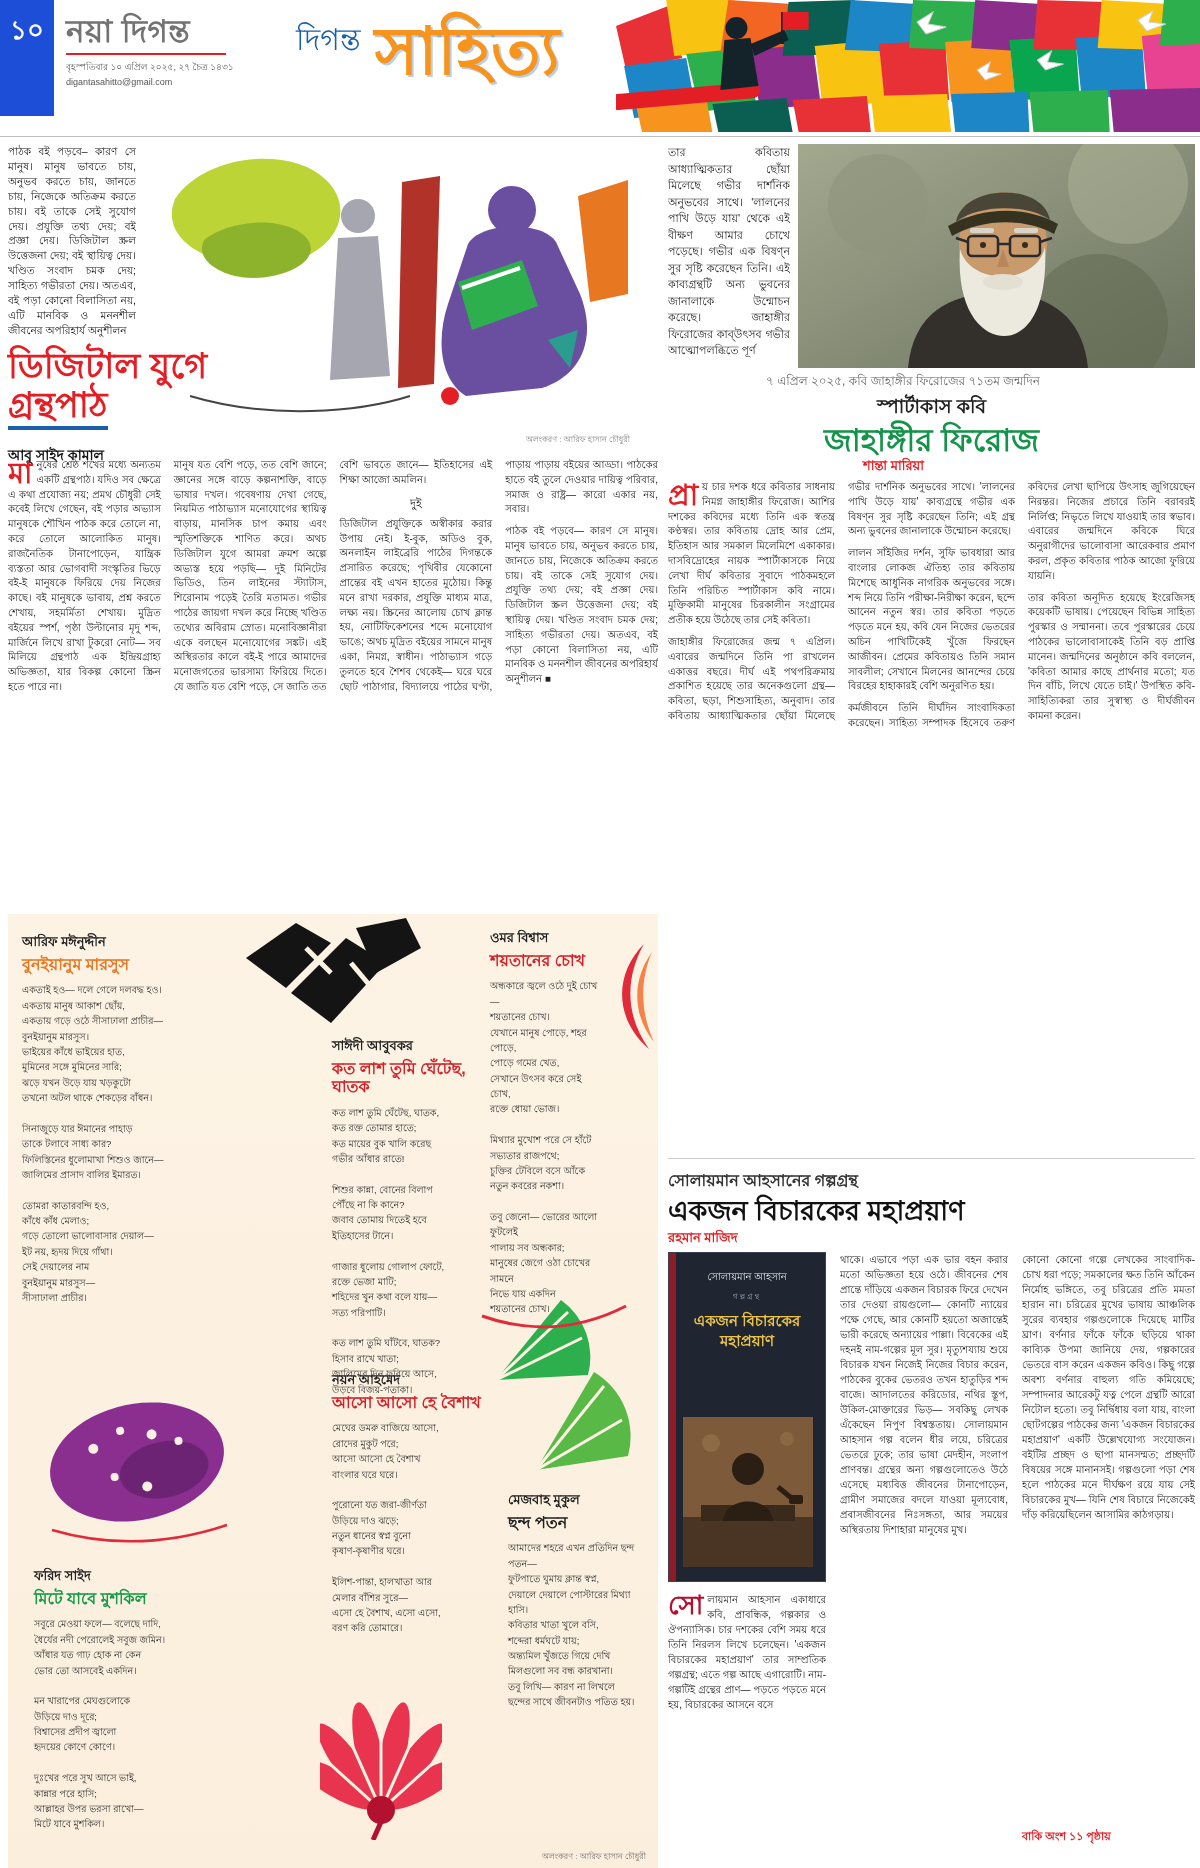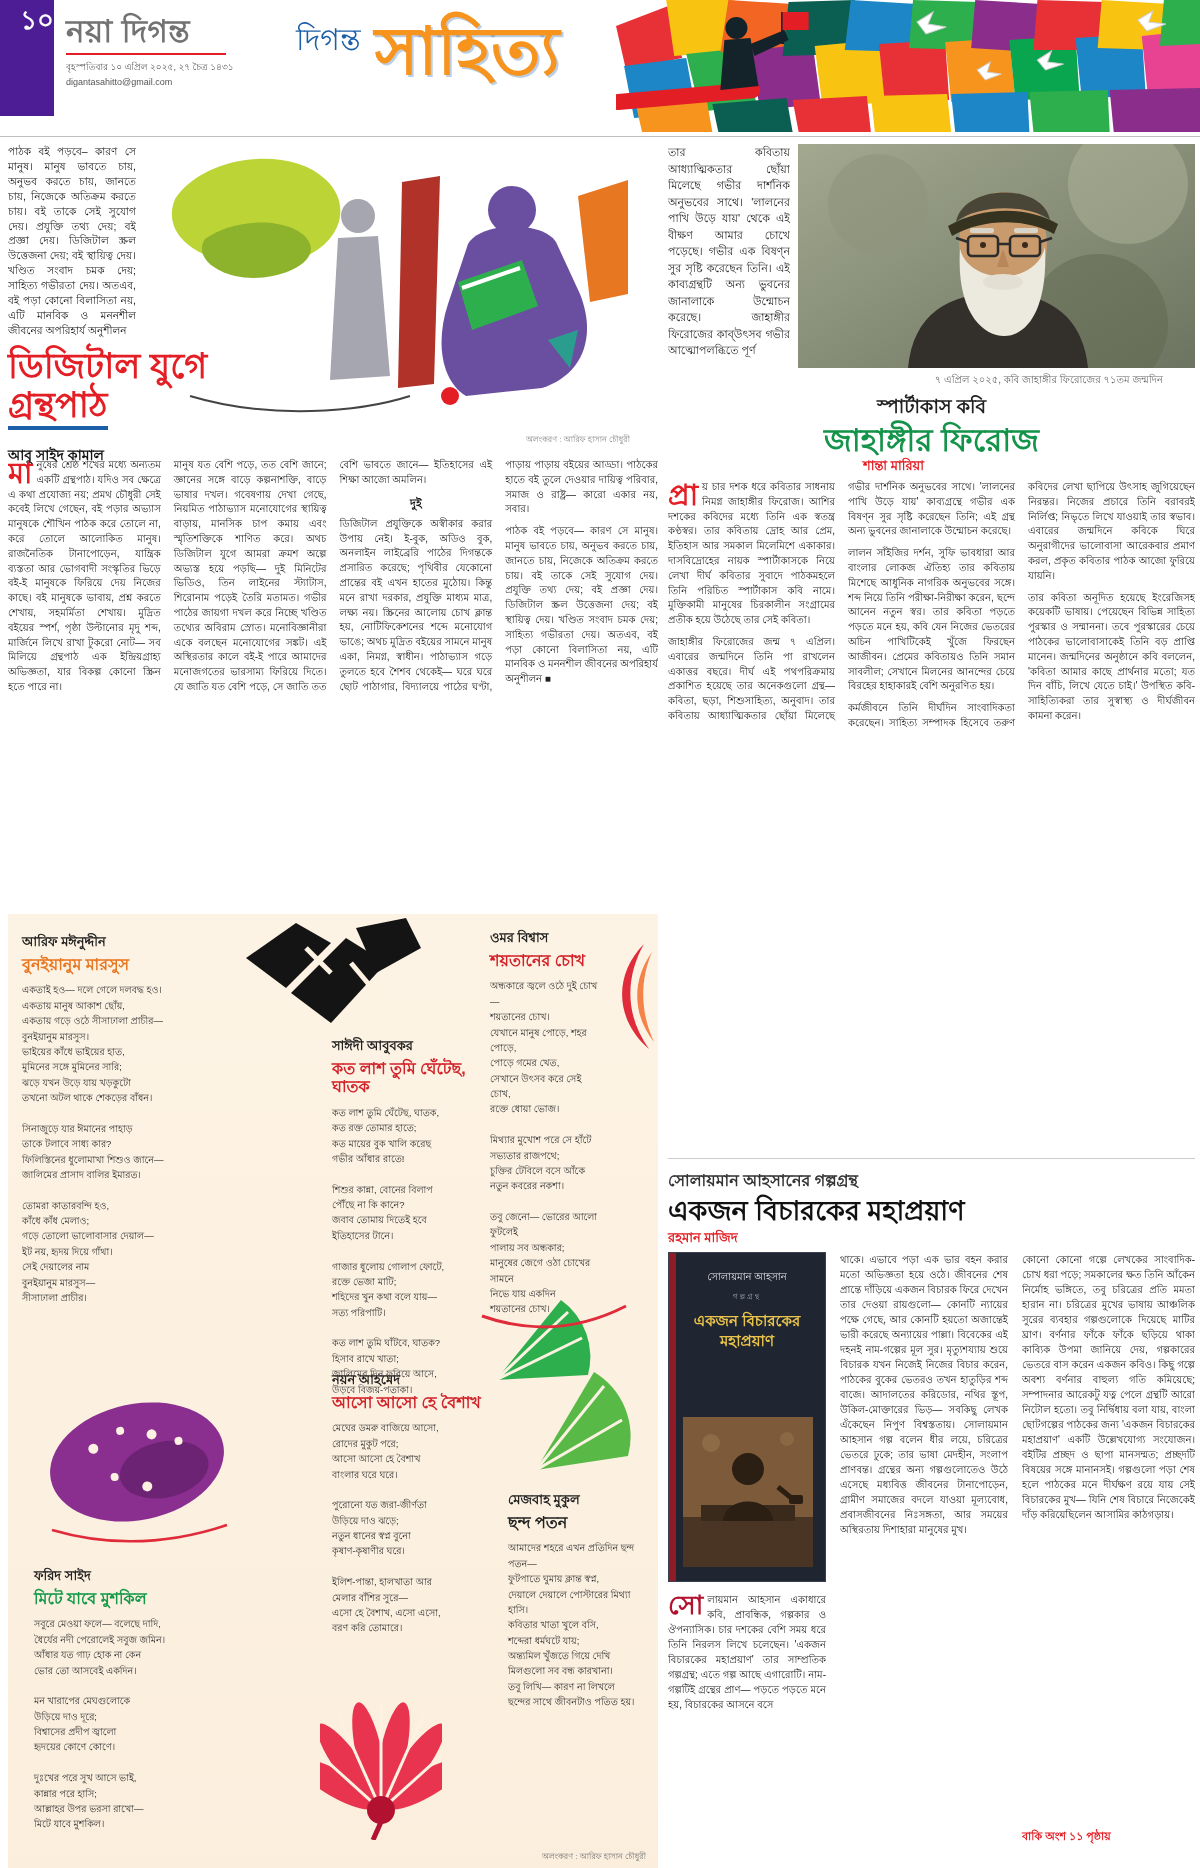--- a/index.html
+++ b/index.html
@@ -2,22 +2,22 @@
 <html><head>
 <meta charset="utf-8">
 <style>
   *{margin:0;padding:0;box-sizing:border-box}
   html,body{background:#e9e9e9}
   body{font-family:"Liberation Sans","DejaVu Sans",sans-serif}
   #page{position:relative;width:1200px;height:1868px;background:#fff;margin:0 auto;overflow:hidden}
   .abs{position:absolute}
 
   
-  .page-num{left:0;top:0;width:54px;height:116px;background:#4c1d95;color:#fff;text-align:right;
-    font-size:26px;font-weight:bold}
+  .page-num{left:0;top:0;width:54px;height:116px;background:#1d4ed8;color:#fff;text-align:center;
+    padding-top:10px;font-size:26px;font-weight:bold}
   .logo-block{left:66px;top:16px;width:225px}
   .paper-name{font-size:31px;font-weight:bold;color:#737373;letter-spacing:.5px;line-height:1.05}
   .logo-rule{width:160px;height:2px;background:#e31e24;margin:4px 0 5px}
   .date-line{font-size:9px;color:#555}
   .email{font-size:9px;color:#555;margin-top:2px}
   .masthead{left:296px;top:16px;display:flex;align-items:flex-end;gap:14px}
   .masthead-prefix{font-size:30px;font-weight:normal;color:#1b5fa8;padding-bottom:16px}
   .masthead-title{font-size:66px;font-weight:bold;color:#f7941d;line-height:.95;
     text-shadow:2px 2px 0 rgba(27,95,168,.30)}
   .header-art{left:616px;top:0;width:584px;height:132px}
@@ -30,27 +30,27 @@
   .headline-l1{font-size:35px;color:#e31e24;font-weight:bold;line-height:1.12}
   .headline-l2{font-size:35px;color:#e31e24;font-weight:bold;display:inline-block;
     border-bottom:4px solid #1b5fa8;padding-bottom:2px;line-height:1.12}
   .main-byline{margin-top:14px;font-size:14px;color:#111;font-weight:bold}
   .illus{left:150px;top:144px;width:480px;height:286px}
   .illus-credit{left:150px;top:433px;width:480px;text-align:right;font-size:8px;color:#888}
   .main-body{left:8px;top:458px;width:650px;height:448px;column-count:4;column-gap:13px;overflow:hidden}
   .body-text{font-size:10px;line-height:1.48;color:#222;text-align:justify}
   .body-text p{margin-bottom:7px}
   .dropcap{float:left;font-size:29px;line-height:.9;font-weight:bold;color:#e31e24;padding:2px 4px 0 0}
-  .subhead{text-align:center;font-size:11px;font-weight:bold;color:#111;margin:3px 0 6px}
+  .subhead{text-align:center;font-size:11px;font-weight:normal;color:#111;margin:3px 0 6px}
 
   
   .quote-col{left:668px;top:144px;width:122px;height:296px;font-size:11px;line-height:1.5;
     color:#222;text-align:justify;overflow:hidden}
   .photo{left:798px;top:144px;width:397px;height:224px}
-  .photo-caption{left:766px;top:372px;width:397px;text-align:right;font-size:10px;color:#666}
+  .photo-caption{left:766px;top:372px;width:397px;font-size:12px;color:#666}
   .kicker{left:668px;top:392px;width:527px;text-align:center;font-size:19px;font-weight:bold;color:#222}
   .poet-title{left:668px;top:416px;width:527px;text-align:center;font-size:31px;font-weight:bold;color:#14934a}
   .poet-byline{left:630px;top:456px;width:527px;text-align:center;font-size:13px;color:#e31e24;font-weight:bold}
   .poet-body{left:668px;top:480px;width:527px;height:672px;column-count:3;column-gap:13px;overflow:hidden}
 
   
   .poems{left:8px;top:914px;width:650px;height:954px;background:linear-gradient(#fdf3e4,#fbeedd);overflow:hidden}
   .poem{position:absolute;z-index:2}
   .poet-name{font-size:13px;font-weight:bold;color:#222;margin-bottom:3px}
   .poem-title{font-size:16px;font-weight:bold;margin-bottom:8px;line-height:1.15}

